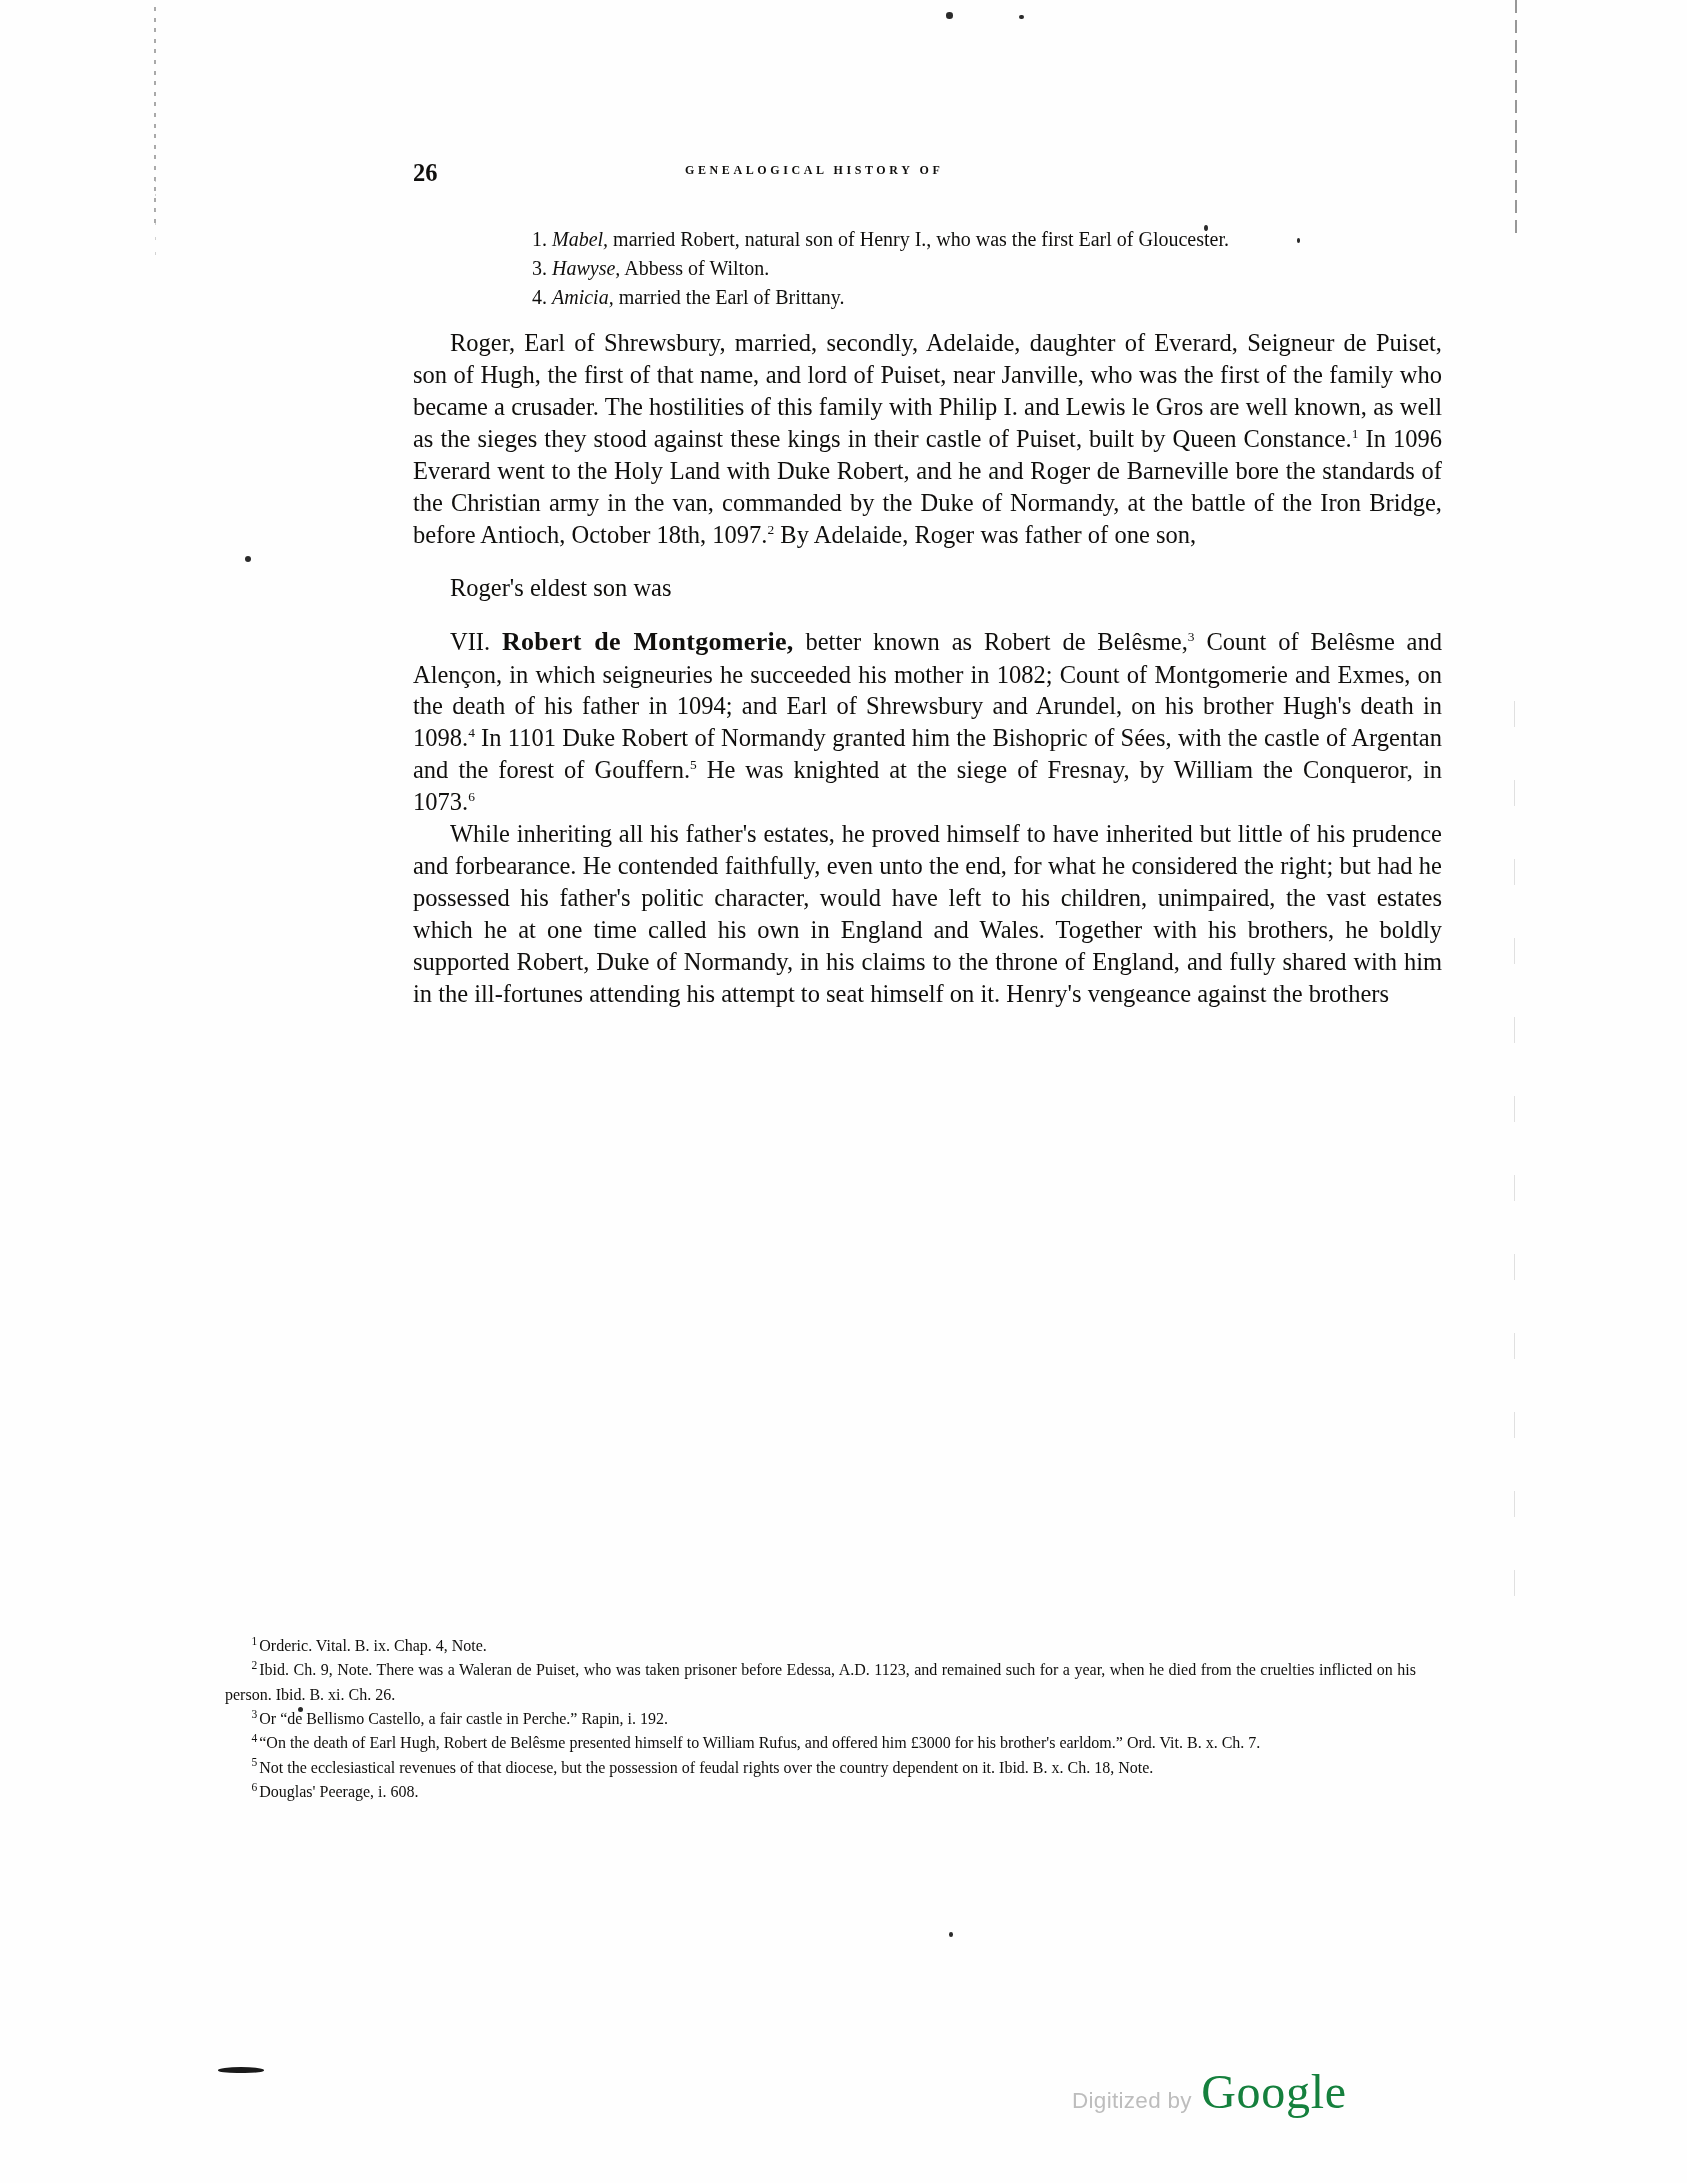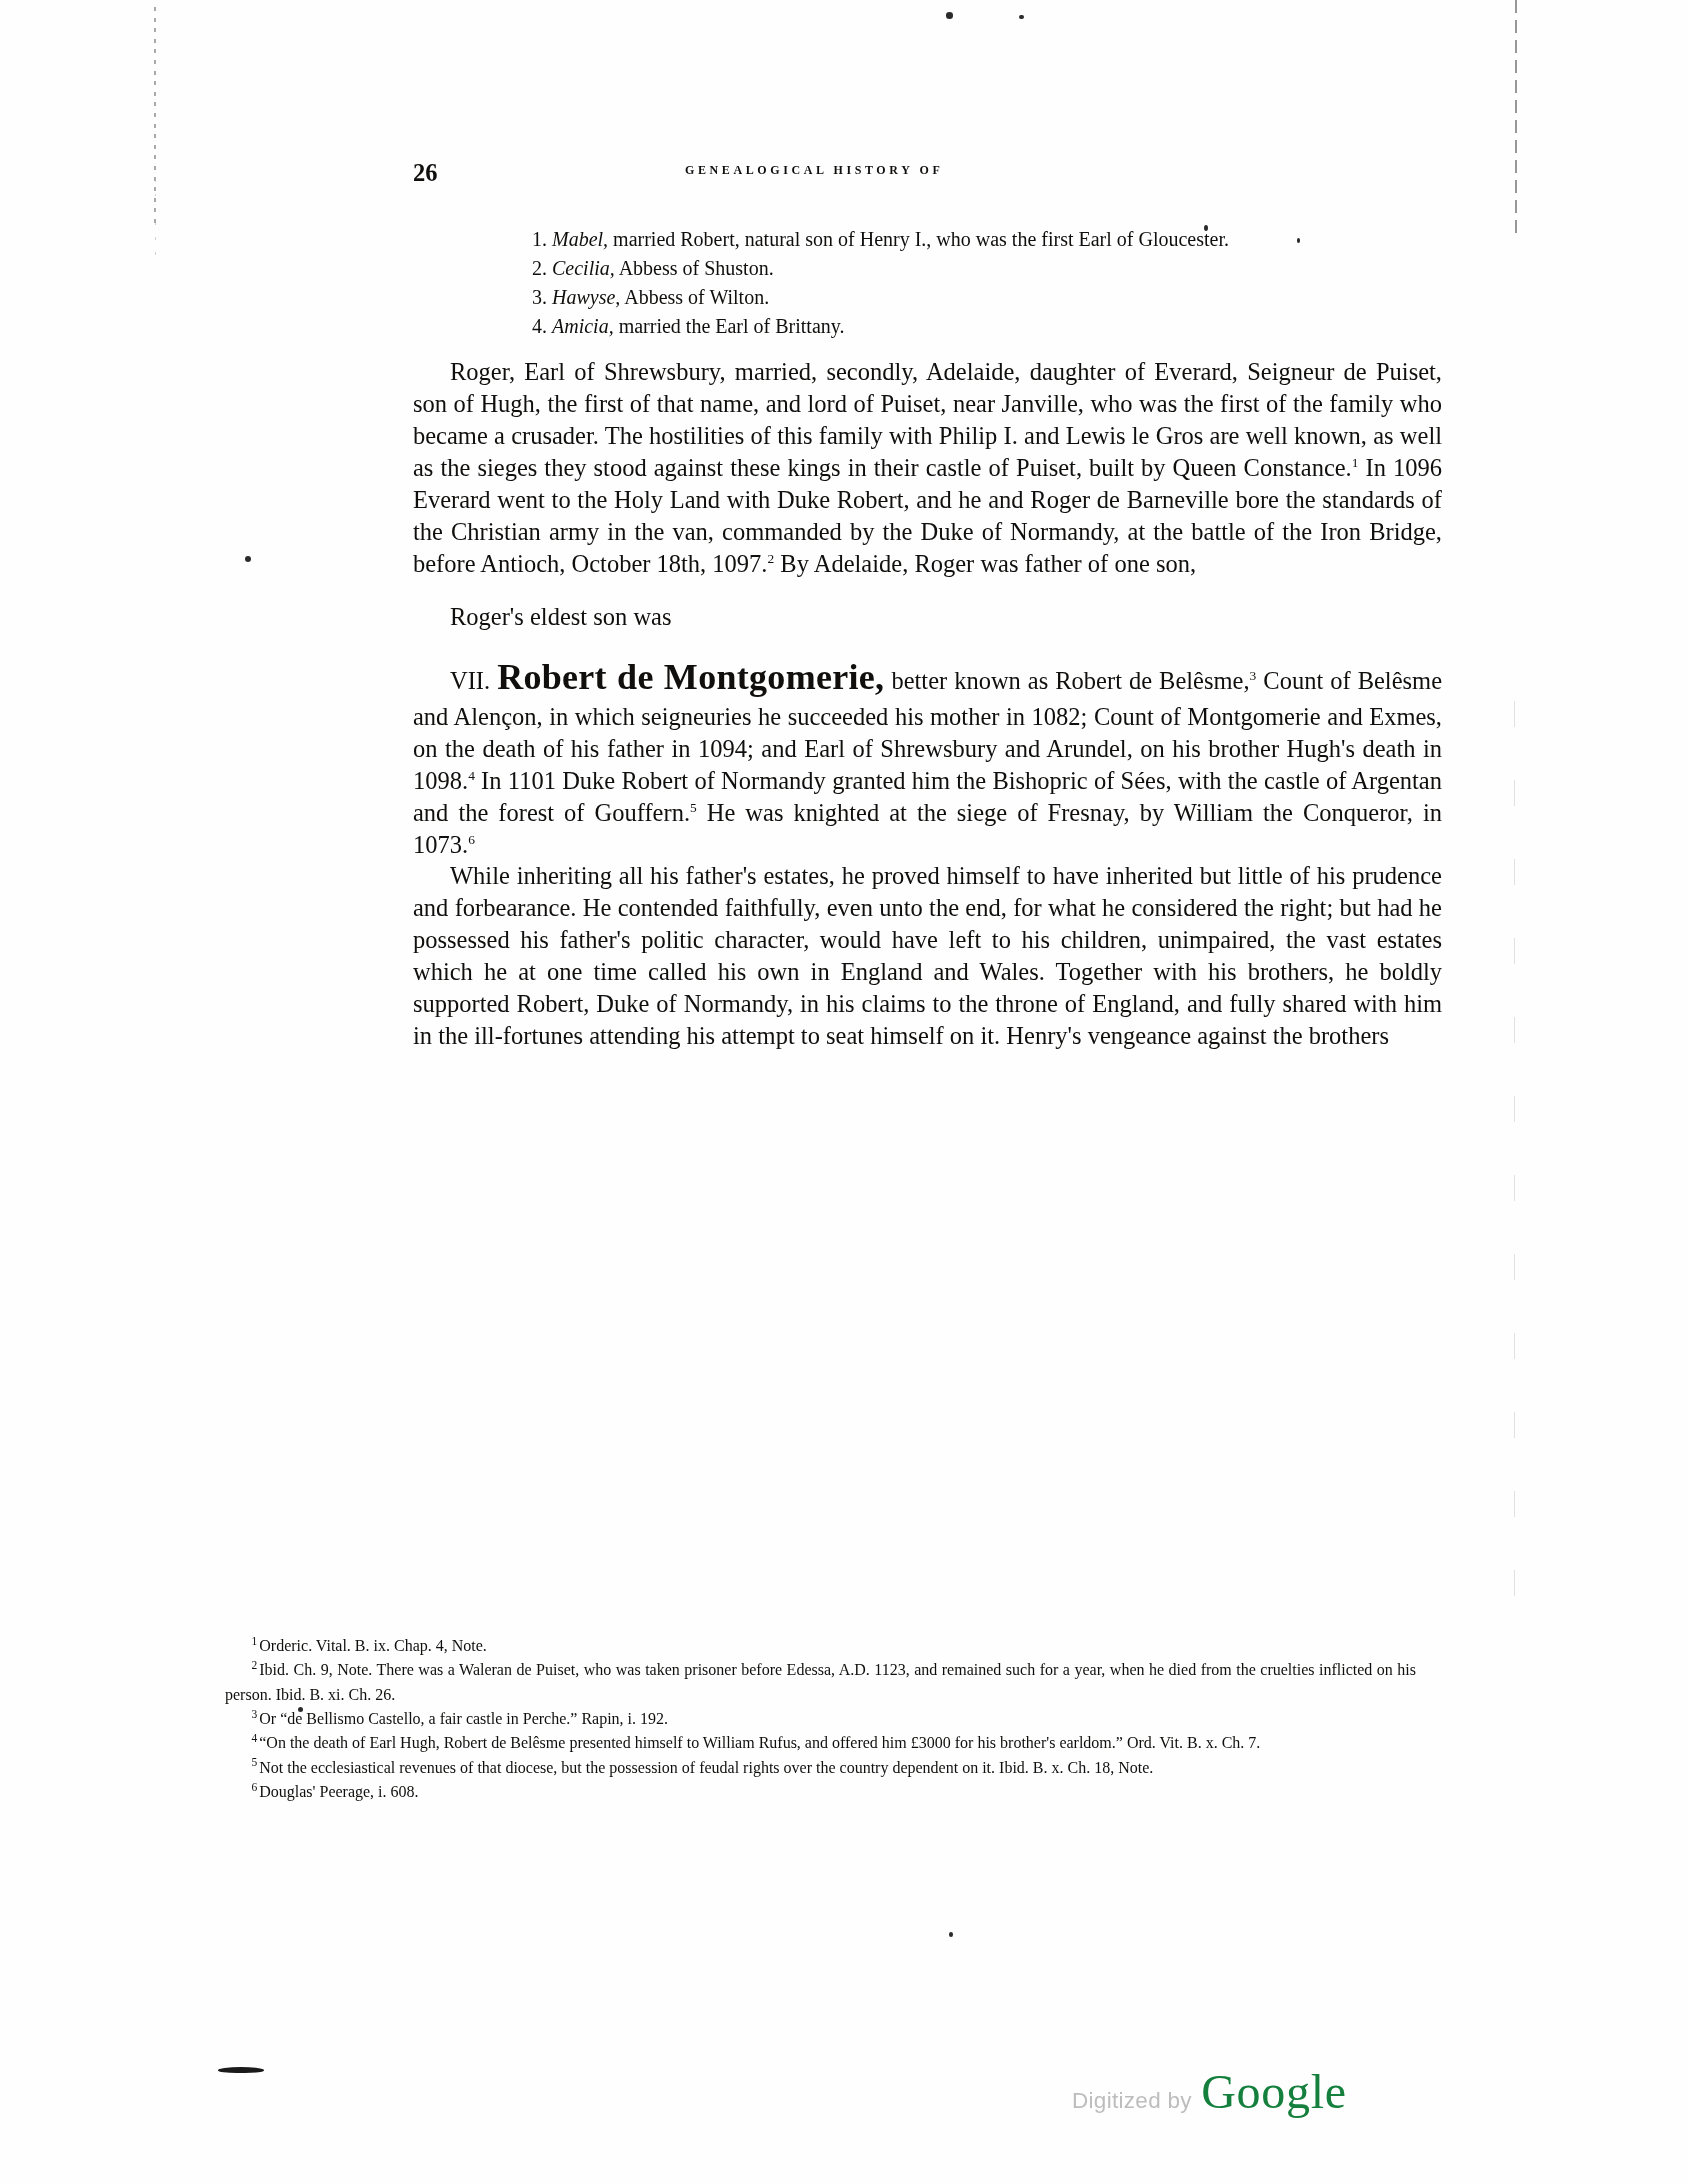--- a/index.html
+++ b/index.html
@@ -156,21 +156,21 @@
   p.heading-para {
     margin: 0;
     font-size: 24.5px;
     line-height: 1.305;
     text-align: justify;
     text-indent: 37px;
   }
   .roman-num { font-weight: normal; }
   .person-name {
     font-weight: bold;
-    font-size: 36px;
+    font-size: 26px;
     letter-spacing: 0.3px;
   }
   sup.fn {
     font-size: 0.55em;
     vertical-align: super;
     line-height: 0;
     font-weight: normal;
   }
 
   
@@ -238,21 +238,20 @@
 
   <div class="running-head">
     <span class="folio">26</span>
     <span class="head-title">GENEALOGICAL HISTORY OF</span>
   </div>
 
   <div class="textblock">
 
     <ul class="child-list">
       <li><span class="num">1.</span> <i>Mabel,</i><span> married Robert, natural son of Henry I., who was the first Earl of Gloucester.</span></li>
-      <li><span class="num">2.</span> <i>Cecilia,</i><span> Abbess of Shuston.</span></li>
       <li><span class="num">3.</span> <i>Hawyse,</i><span> Abbess of Wilton.</span></li>
       <li><span class="num">4.</span> <i>Amicia,</i><span> married the Earl of Brittany.</span></li>
     </ul>
 
     <div class="gap-md"></div>
 
     <p class="body"><span>Roger, Earl of Shrewsbury, married, secondly, Adelaide, daughter of Everard, Seigneur de Puiset, son of Hugh, the first of that name, and lord of Puiset, near Janville, who was the first of the family who became a crusader.  The hostilities of this family with Philip I. and Lewis le Gros are well known, as well as the sieges they stood against these kings in their castle of Puiset, built by Queen Constance.</span><sup class="fn">1</sup><span>  In 1096 Everard went to the Holy Land with Duke Robert, and he and Roger de Barneville bore the standards of the Christian army in the van, commanded by the Duke of Normandy, at the battle of the Iron Bridge, before Antioch, October 18th, 1097.</span><sup class="fn">2</sup><span>  By Adelaide, Roger was father of one son,</span></p>
 
 
     <div class="gap-lg"></div>

